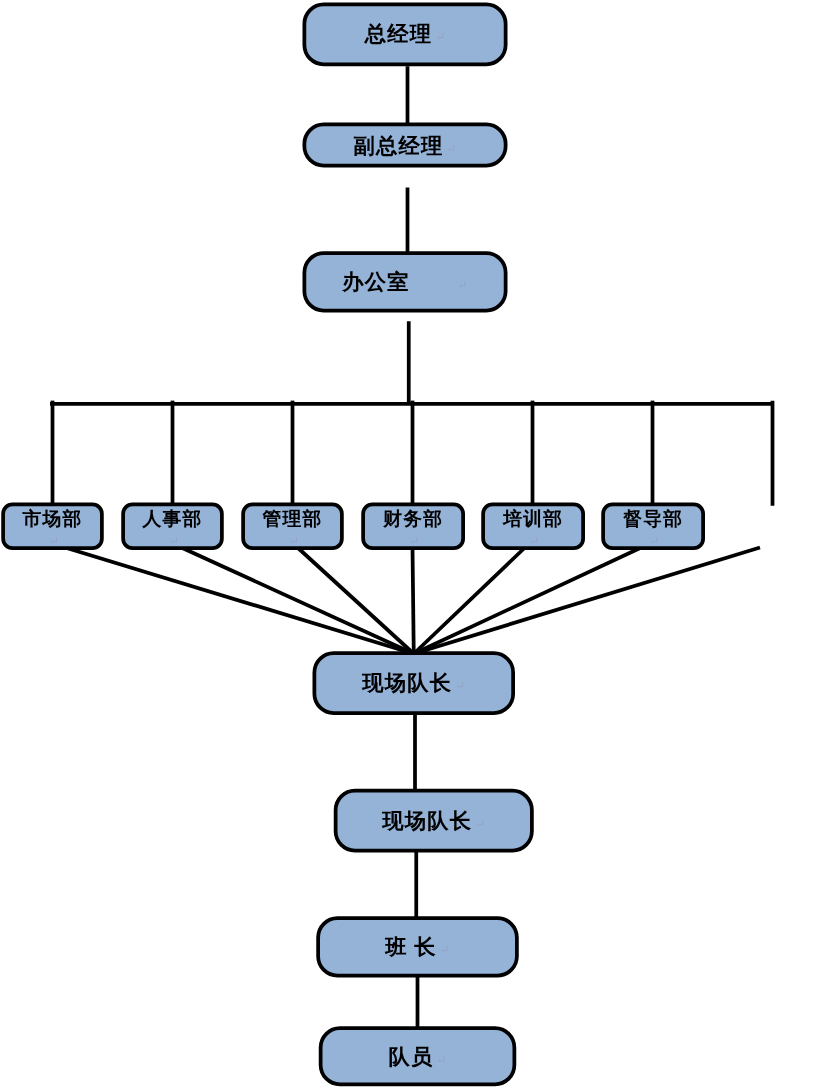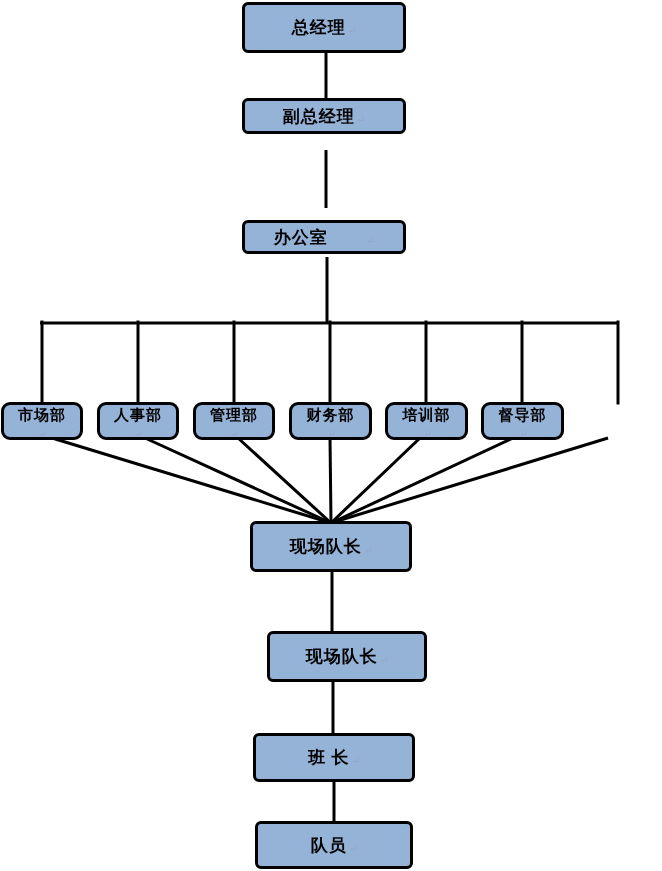--- a/index.html
+++ b/index.html
@@ -14,21 +14,21 @@
   #wires {
     position: absolute;
     left: 0; top: 0;
     width: 662px; height: 871px;
   }
   .node {
     position: absolute;
     box-sizing: border-box;
     background: var(--node-fill, #95B3D7);
     border: 3px solid var(--node-border, #000000);
-    border-radius: 6px;
+    border-radius: 17px;
     display: flex;
     align-items: center;
     justify-content: center;
     color: #000000;
     font-weight: bold;
     letter-spacing: 1px;
     white-space: pre;
   }
   .lvl-main { font-size: 17px; }
   .lvl-dept { font-size: 15px; border-radius: 9px; flex-direction: column; }
@@ -78,21 +78,21 @@
   </svg>
 
   <div class="node lvl-main" style="left:242px; top:2px; width:164px; height:51px;">
     <span>总经理</span><span class="pmark">↵</span>
   </div>
 
   <div class="node lvl-main" style="left:242px; top:98px; width:164px; height:36px;">
     <span>副总经理</span><span class="pmark">↵</span>
   </div>
 
-  <div class="node lvl-main" style="left:242px; top:220px; width:164px; height:34px;gap:36px;">
+  <div class="node lvl-main" style="left:242px; top:201px; width:164px; height:49px;gap:36px;">
     <span>办公室</span><span class="pmark">↵</span>
   </div>
 
   <div class="node lvl-dept" style="left:1px; top:402px; width:82px; height:38px;">
     <span>市场部</span><span class="pmark">↵</span>
   </div>
   <div class="node lvl-dept" style="left:97px; top:402px; width:82px; height:38px;">
     <span>人事部</span><span class="pmark">↵</span>
   </div>
   <div class="node lvl-dept" style="left:289px; top:402px; width:83px; height:38px;">

